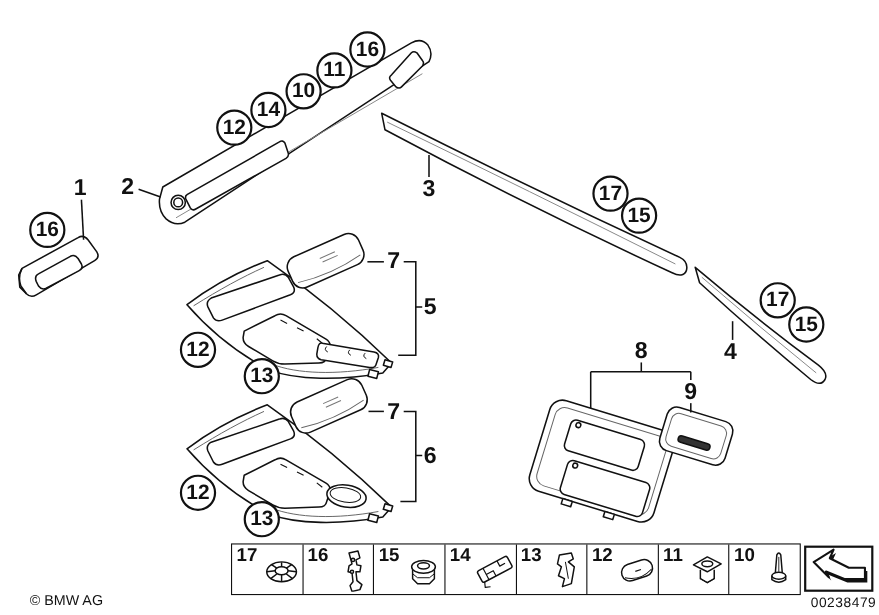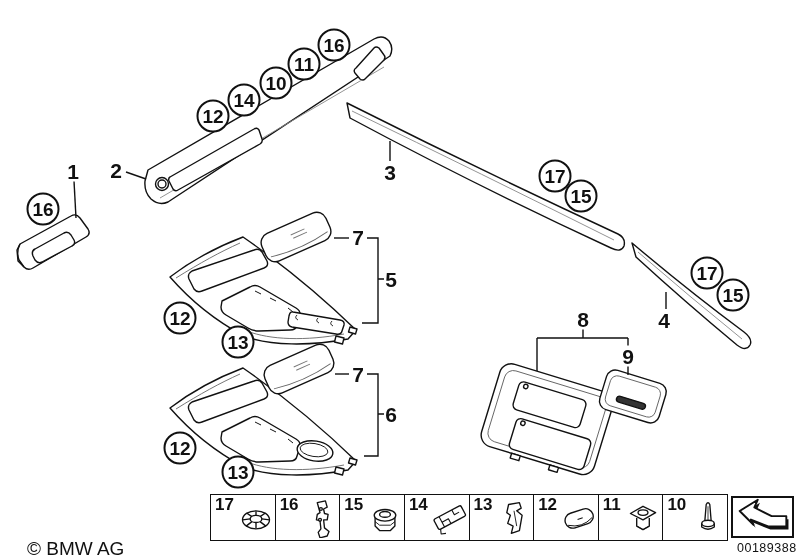--- a/index.html
+++ b/index.html
@@ -14,21 +14,21 @@
       z-index:4;cursor:pointer;background:#fff;padding:0 1px;line-height:1;}
   .legend{position:absolute;left:210px;top:494px;width:518px;height:47px;box-sizing:border-box;
       border:1.6px solid #111;display:flex;background:#fff;z-index:3;}
   .cell{flex:1;position:relative;border-right:1.6px solid #111;}
   .cell:last-child{border-right:none;}
   .cell-num{position:absolute;left:4px;top:1px;font-weight:bold;font-size:17px;line-height:1.1;}
   .cell svg{position:absolute;right:1px;top:3px;}
   .arrowbox{position:absolute;left:731px;top:496px;width:63px;height:42px;box-sizing:border-box;
       border:2px solid #111;background:#fff;display:flex;align-items:center;justify-content:center;
       z-index:3;cursor:pointer;}
-  .copyright{position:absolute;left:27px;top:538px;font-size:19px;z-index:3;}
+  .copyright{position:absolute;left:27px;top:538px;font-size:13px;z-index:3;}
   .imgnum{position:absolute;left:737px;top:541px;font-size:12.5px;letter-spacing:.5px;z-index:3;}
 </style>
 </head>
 <body>
 
 <div class="stage">
 
   <svg id="drawing" width="799" height="559" viewBox="0 0 799 559">
     <defs>
 
@@ -240,15 +240,15 @@
   </div>
 
   <div class="arrowbox">
     <svg width="56" height="38" viewBox="0 0 62 44">
       <polygon points="6.5,18.5 27.5,5.5 23.5,14.5 43.5,24.5 60.5,24.5 60.5,36.5 39.5,36.5 19.5,28.5 22.5,34.5" fill="#111"></polygon>
       <polygon points="4,15 25,2 21,11 41,21 58,21 58,33 37,33 17,25 20,31" fill="#fff" stroke="#111" stroke-width="2.2" stroke-linejoin="round"></polygon>
     </svg>
   </div>
 
   <div class="copyright">© BMW AG</div>
-  <div class="imgnum">00189388</div>
+  <div class="imgnum">00238479</div>
 
 </div>
 
 </body></html>

